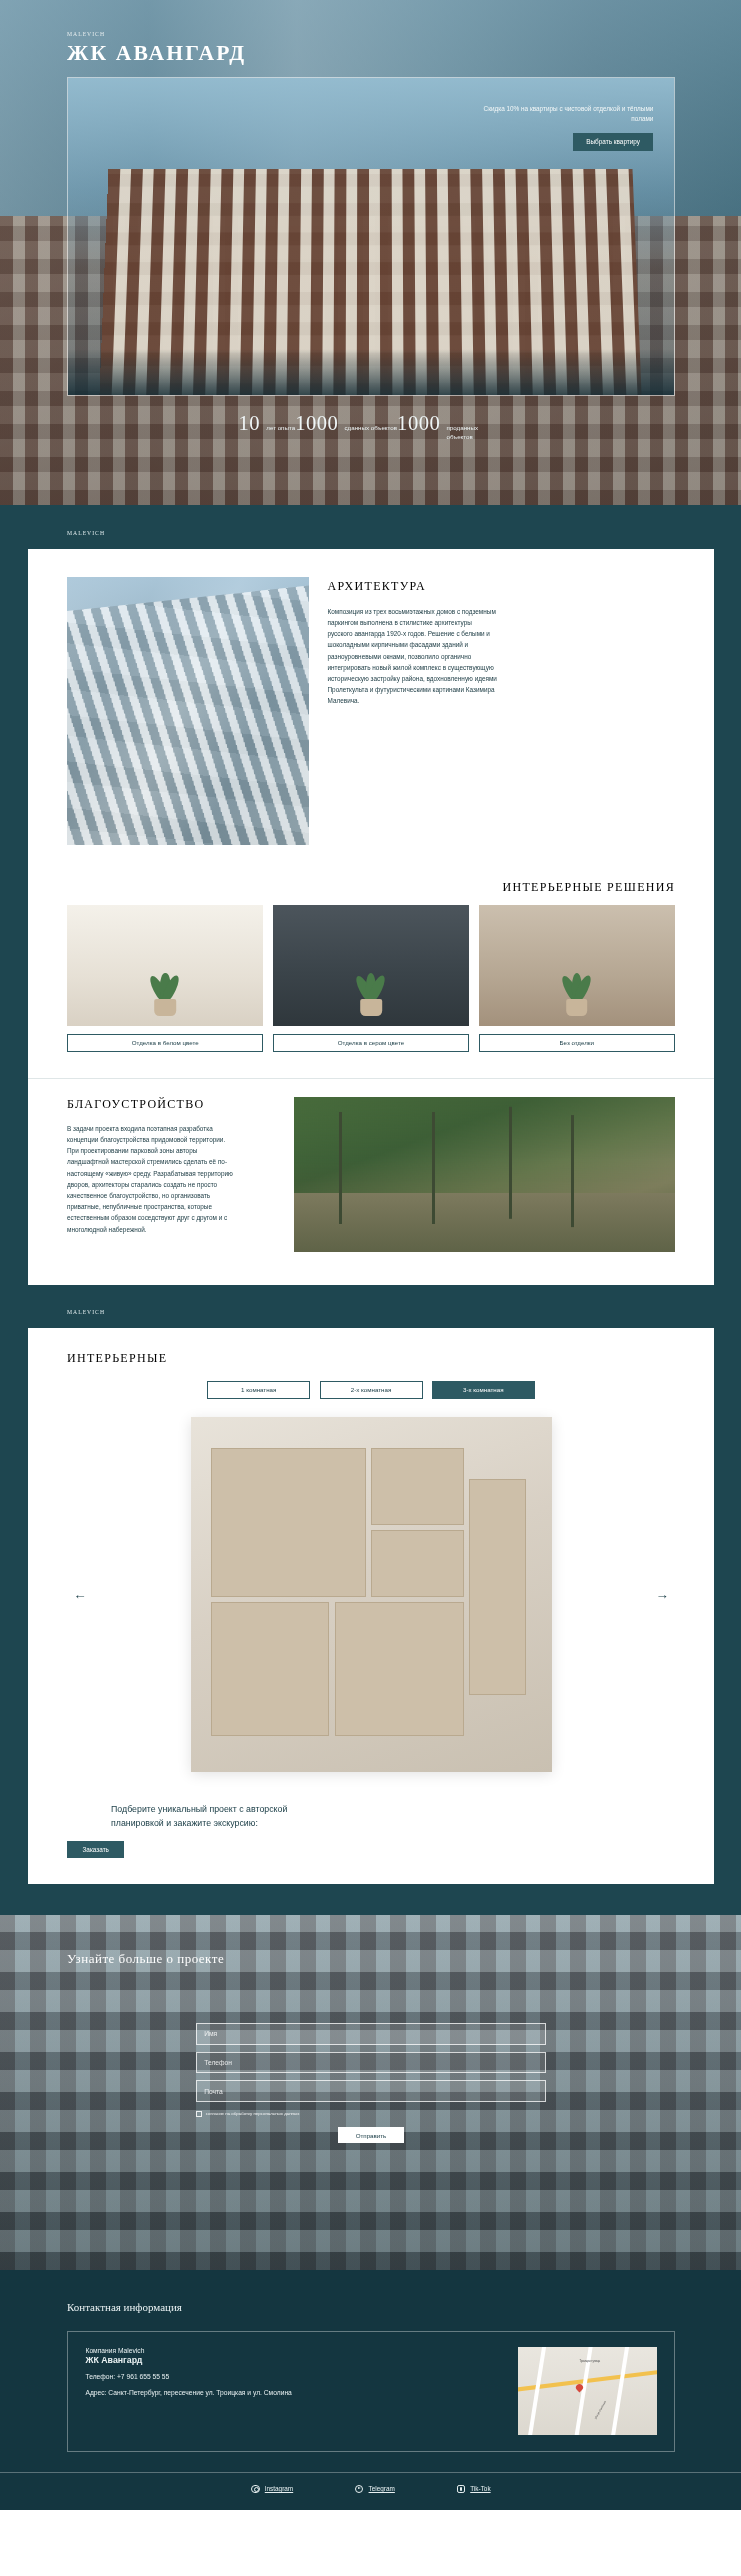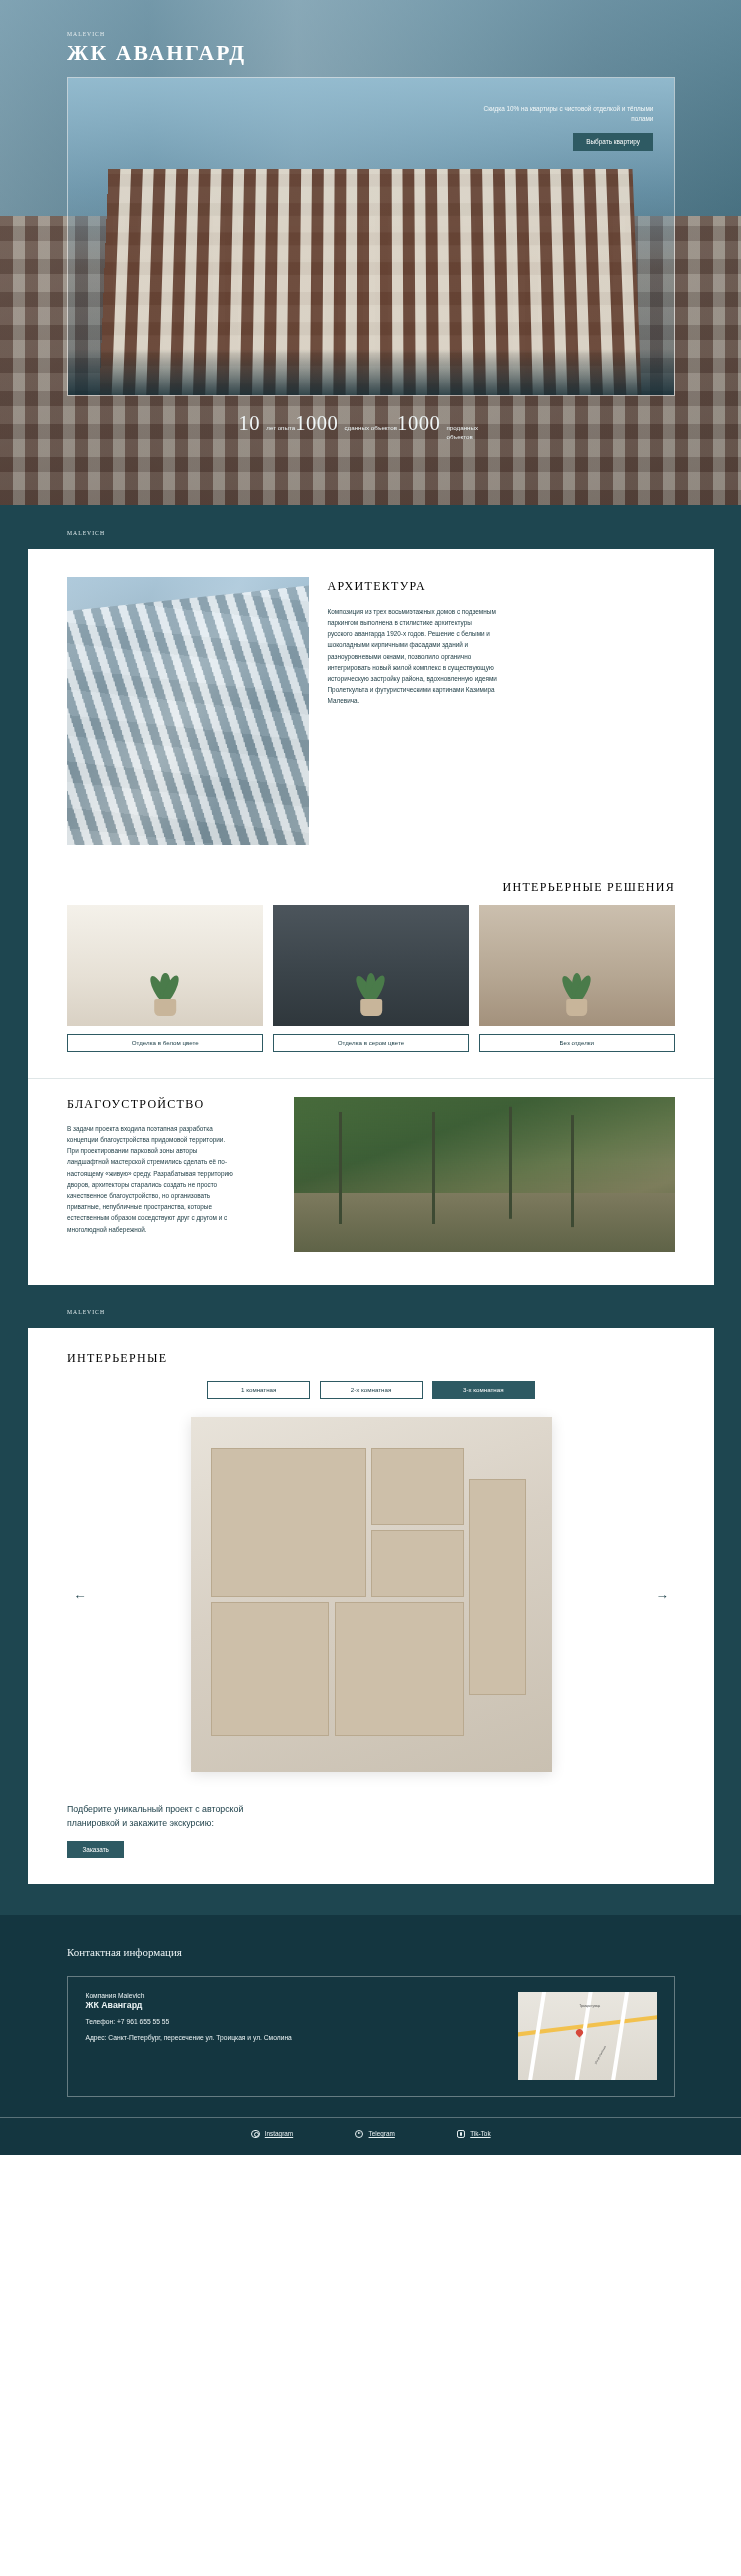--- a/index.html
+++ b/index.html
@@ -286,21 +286,21 @@
   .r5 { left: 144px; top: 185px; width: 129px; height: 134px; background:#cabda7; }
   .r6 { left: 278px; top: 62px; width: 57px; height: 216px; background:#bfb29c; }
   .plan-arrow {
     position: absolute; top: 50%; transform: translateY(-50%);
     font-size: 13.4px; color: #20424b; cursor: pointer; user-select: none;
   }
   .plan-arrow.left { left: 6.2px; }
   .plan-arrow.right { right: 6.2px; }
   .plan-cta { margin-top: 17.5px; }
   .plan-cta-text {
-    font-size: 8.8px; line-height: 1.6; color: #20424b; max-width: 222px;
+    font-size: 8.8px; line-height: 1.6; color: #20424b; max-width: 222px; margin-left: 44px;
   }
   .plan-cta-btn {
     margin-top: 10.3px;
     background: #2e5a63; color: #ffffff; border: none;
     font-size: 6.4px; padding: 5.2px 15.5px; cursor: pointer;
     font-family: "Liberation Sans", sans-serif;
   }
 
   
   .formsec {
@@ -566,20 +566,34 @@
         <div class="plan-arrow right">→</div>
       </div>
 
       <div class="plan-cta">
         <div class="plan-cta-text">Подберите уникальный проект с авторской планировкой и закажите экскурсию:</div>
         <button class="plan-cta-btn">Заказать</button>
       </div>
     </div>
   </section>
 
+  <section class="formsec">
+    <div class="formsec-bg"></div>
+    <div class="form-head">Узнайте больше о проекте</div>
+    <div class="form-card">
+      <input class="form-input" type="text" placeholder="Имя" style="">
+      <input class="form-input" type="text" placeholder="Телефон" style="">
+      <input class="form-input" type="text" placeholder="Почта" style="">
+      <label class="form-consent">
+        <span class="box"></span>
+        <span>согласие на обработку персональных данных</span>
+      </label>
+      <button class="form-submit">Отправить</button>
+    </div>
+  </section>
 
   <section class="contacts">
     <div class="contacts-title">Контактная информация</div>
     <div class="contacts-box">
       <div class="c-left">
         <div>
           <div class="c-company">Компания Malevich</div>
           <div class="c-name">ЖК Авангард</div>
         </div>
         <div class="c-line">Телефон: +7 961 655 55 55</div>

